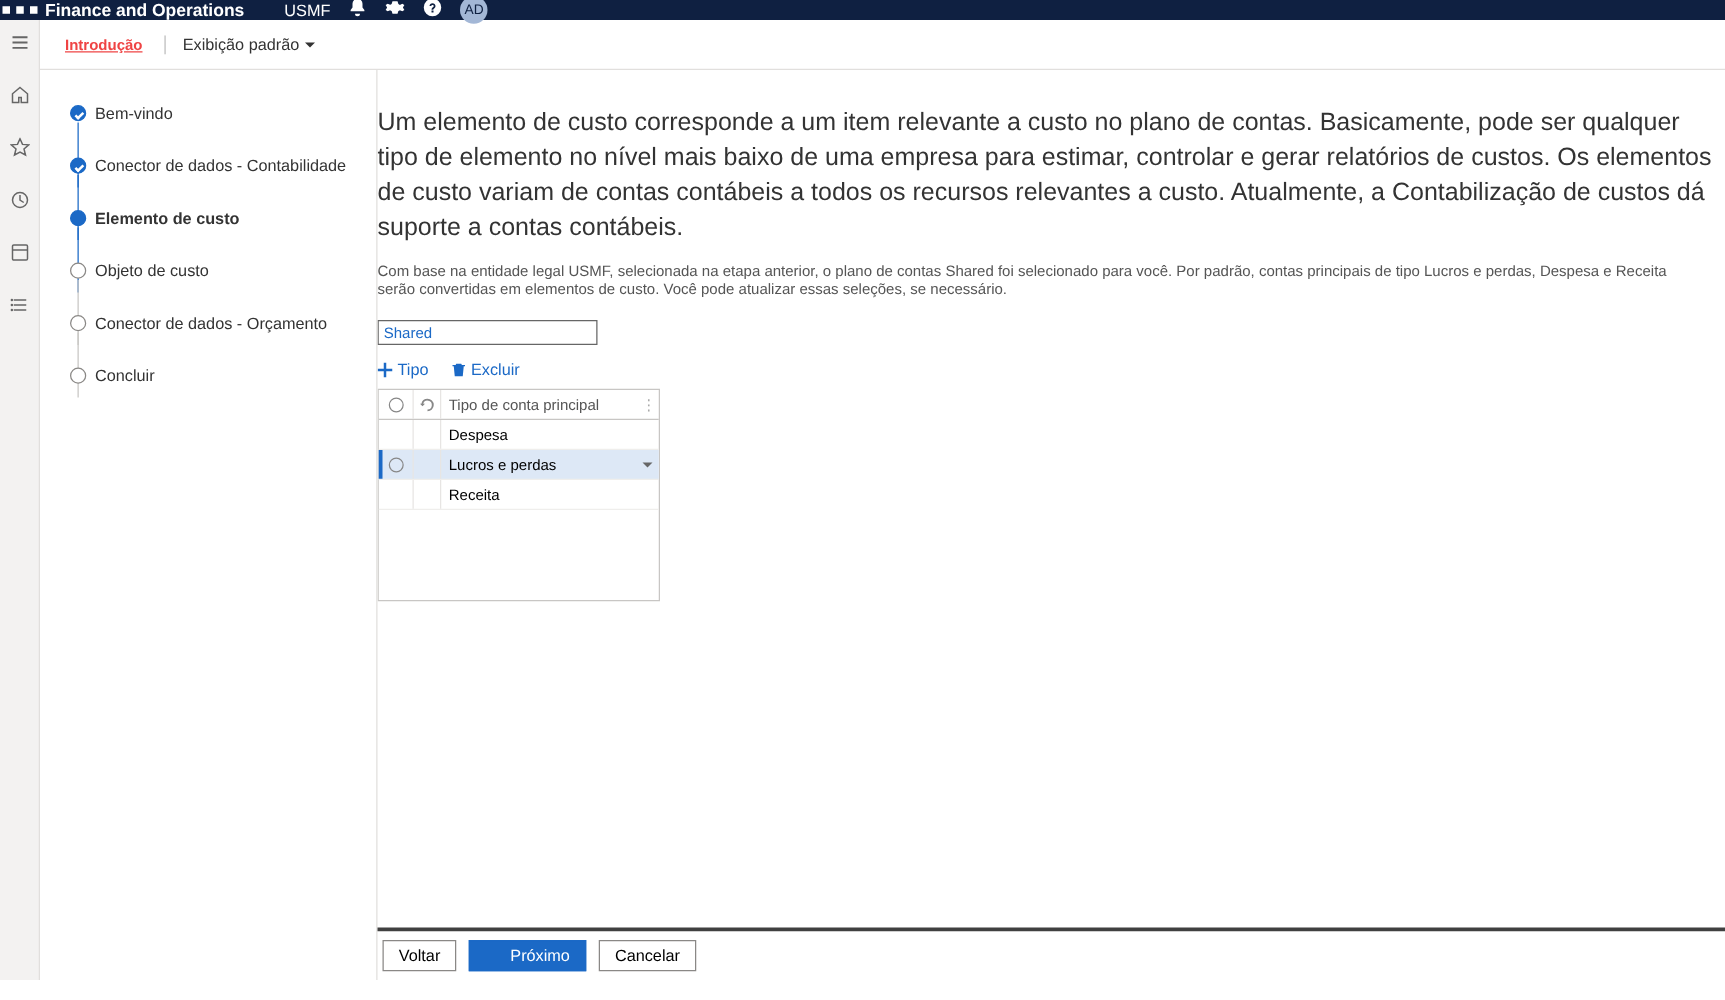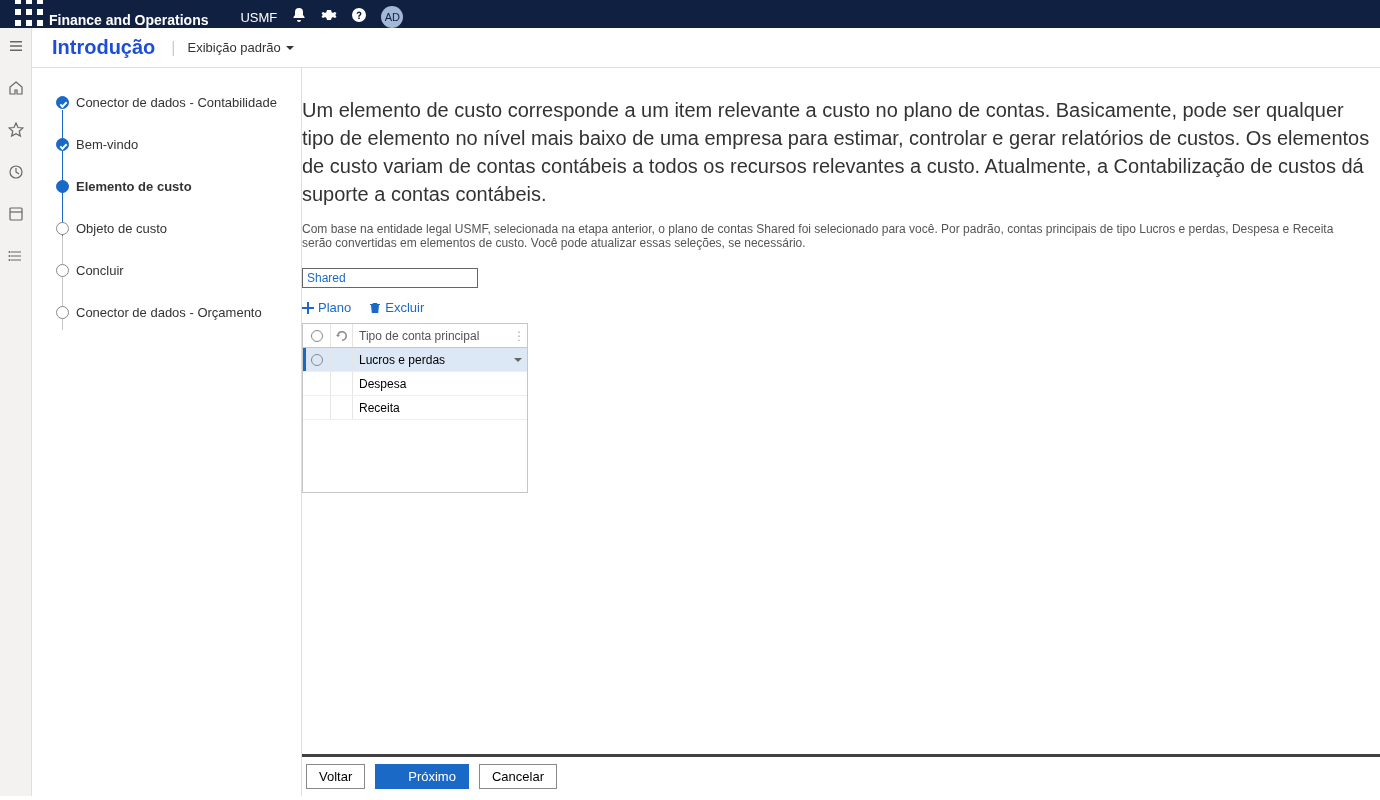--- a/index.html
+++ b/index.html
@@ -1,33 +1,33 @@
 <!DOCTYPE html>
 <html><head>
 <meta charset="utf-8">
 <style>
   * { box-sizing: border-box; margin: 0; padding: 0; font-family: "Segoe UI", Arial, sans-serif; }
   html, body { height: 100%; width: 100%; overflow: hidden; background: #fff; }
-  .topbar { height: 28px; background: #0f2041; color: #fff; display: flex; align-items: flex-end; padding-left: 13px; }
+  .topbar { height: 16px; background: #0f2041; color: #fff; display: flex; align-items: center; }
   .waffle { width: 32px; height: 32px; display:flex; align-items:center; justify-content:center; }
   .waffle svg { fill:#fff; }
   .app-title { font-size:14px; font-weight:600; margin-left:4px; }
   .searchbar { margin:0 auto; width:360px; height:24px; display:flex; align-items:center; border:1px solid #3a4a69; background:#1b3052; border-radius:2px; padding:0 6px; color:#cdd6e8; font-size:13px; }
   .searchbar svg { width:14px; height:14px; fill:#cdd6e8; margin-right:6px; }
   .top-right { display:flex; align-items:center; gap:14px; margin-right:10px; }
   .top-right .env { font-size:13px;margin-left:32px; }
   .top-right svg { width:16px; height:16px; fill:#fff; }
   .avatar { width:22px; height:22px; border-radius:50%; background:#a3b7d6; color:#0f2041; font-size:11px; display:flex; align-items:center; justify-content:center; }
   .shell { display:flex; height: calc(100% - 32px); }
   .leftrail { width:32px; background:#f3f2f1; border-right:1px solid #e1dfdd; display:flex; flex-direction:column; align-items:center; padding-top:4px; gap:14px; }
   .leftrail svg { width:16px; height:16px; fill:#666; }
   .rail-btn { width:28px; height:28px; display:flex; align-items:center; justify-content:center; }
   .page-chrome { flex:1; display:flex; flex-direction:column; }
   .titlebar { height:40px; display:flex; align-items:center; padding:0 20px; border-bottom:1px solid #e1dfdd; }
-  .titlebar h1 { font-size:20px; font-weight:600; color:#1d4ed8; margin-right:16px; }
+  .titlebar h1 { font-size:12px; font-weight:600; color:#ef4444; margin-right:16px;text-decoration:underline; }
   .sep { color:#ccc; margin-right:12px; }
   .view-picker { font-size:13px; color:#333; display:flex; align-items:center; gap:4px; }
   .view-picker svg { width:10px; height:10px; fill:#333; }
   .content-row { flex:1; display:flex; overflow:hidden; }
   .wizard-nav { width:270px; border-right:1px solid #e1dfdd; padding:26px 16px 16px 24px; }
   .wizard-steps { list-style:none; }
   .wizard-steps li { position:relative; padding-left:20px; min-height:42px; font-size:13px; color:#333; display:flex; align-items:flex-start; }
   .wizard-steps li::before { content:""; position:absolute; left:6px; top:16px; bottom:-26px; width:1px; background:#1b69c6; }
   .wizard-steps li:last-child::before { display:none; }
   .wizard-steps li .marker { position:absolute; left:0; top:2px; width:13px; height:13px; border-radius:50%; border:1px solid #1b69c6; background:#fff; }
@@ -147,58 +147,58 @@
             <path d="M1 3l4 4 4-4z"></path>
           </svg>
       </div>
     </div>
 
     <div class="content-row">
       <div class="wizard-nav">
         <ul class="wizard-steps" id="wizard-steps">
             <li class="done">
               <span class="marker"></span>
+              <span class="label">Bem-vindo</span>
+            </li>
+            <li class="done">
+              <span class="marker"></span>
               <span class="label">Conector de dados - Contabilidade</span>
             </li>
-            <li class="done">
-              <span class="marker"></span>
-              <span class="label">Bem-vindo</span>
-            </li>
             <li class="current">
               <span class="marker"></span>
               <span class="label">Elemento de custo</span>
             </li>
             <li class="pending">
               <span class="marker"></span>
               <span class="label">Objeto de custo</span>
             </li>
             <li class="pending">
               <span class="marker"></span>
+              <span class="label">Conector de dados - Orçamento</span>
+            </li>
+            <li class="pending">
+              <span class="marker"></span>
               <span class="label">Concluir</span>
-            </li>
-            <li class="pending">
-              <span class="marker"></span>
-              <span class="label">Conector de dados - Orçamento</span>
             </li>
           </ul>
       </div>
 
       <div class="main-panel">
         <div class="main-scroll">
           <div class="desc-big">Um elemento de custo corresponde a um item relevante a custo no plano de contas. Basicamente, pode ser qualquer tipo de elemento no nível mais baixo de uma empresa para estimar, controlar e gerar relatórios de custos. Os elementos de custo variam de contas contábeis a todos os recursos relevantes a custo. Atualmente, a Contabilização de custos dá suporte a contas contábeis.</div>
           <div class="desc-small">Com base na entidade legal USMF, selecionada na etapa anterior, o plano de contas Shared foi selecionado para você. Por padrão, contas principais de tipo Lucros e perdas, Despesa e Receita serão convertidas em elementos de custo. Você pode atualizar essas seleções, se necessário.</div>
 
           <input class="text-input" value="Shared" style="">
 
           <div class="toolbar-row">
             <a>
               <svg viewBox="0 0 12 12">
                   <path d="M5 0h2v5h5v2H7v5H5V7H0V5h5z"></path>
                 </svg>
-              <span>Plano</span>
+              <span>Tipo</span>
             </a>
             <a>
               <svg viewBox="0 0 12 12">
                   <path d="M2 3h8l-.8 8H2.8L2 3zm2-2h4l.5 1H3.5L4 1zM1 2h10v1H1z"></path>
                 </svg>
               <span>Excluir</span>
             </a>
           </div>
 
           <div class="grid">
@@ -208,40 +208,40 @@
                 </div>
               <div class="ref-col">
                   <svg viewBox="0 0 12 12">
                     <path d="M6 1a5 5 0 00-4.9 4H0l2 2 2-2H2.6A3.5 3.5 0 116 9.5V11a5 5 0 100-10z"></path>
                   </svg>
                 </div>
               <div class="title">Tipo de conta principal</div>
               <div class="more">⋮</div>
             </div>
             <div id="grid-body">
+                <div class="row">
+                  <div class="sel-col"></div>
+                  <div class="ref-col"></div>
+                  <div class="cell">Despesa</div>
+                </div>
                 <div class="row selected">
                   <div class="sel-col">
                     <div class="radio"></div>
                   </div>
                   <div class="ref-col"></div>
                   <div class="cell">Lucros e perdas</div>
                   <div class="dd">
                     <svg viewBox="0 0 10 10">
                       <path d="M1 3l4 4 4-4z"></path>
                     </svg>
                   </div>
                 </div>
                 <div class="row">
                   <div class="sel-col"></div>
                   <div class="ref-col"></div>
-                  <div class="cell">Despesa</div>
-                </div>
-                <div class="row">
-                  <div class="sel-col"></div>
-                  <div class="ref-col"></div>
                   <div class="cell">Receita</div>
                 </div>
               </div>
           </div>
         </div>
 
         <div class="footer">
           <button class="btn">Voltar</button>
           <button class="btn primary">Próximo</button>
           <button class="btn">Cancelar</button>

